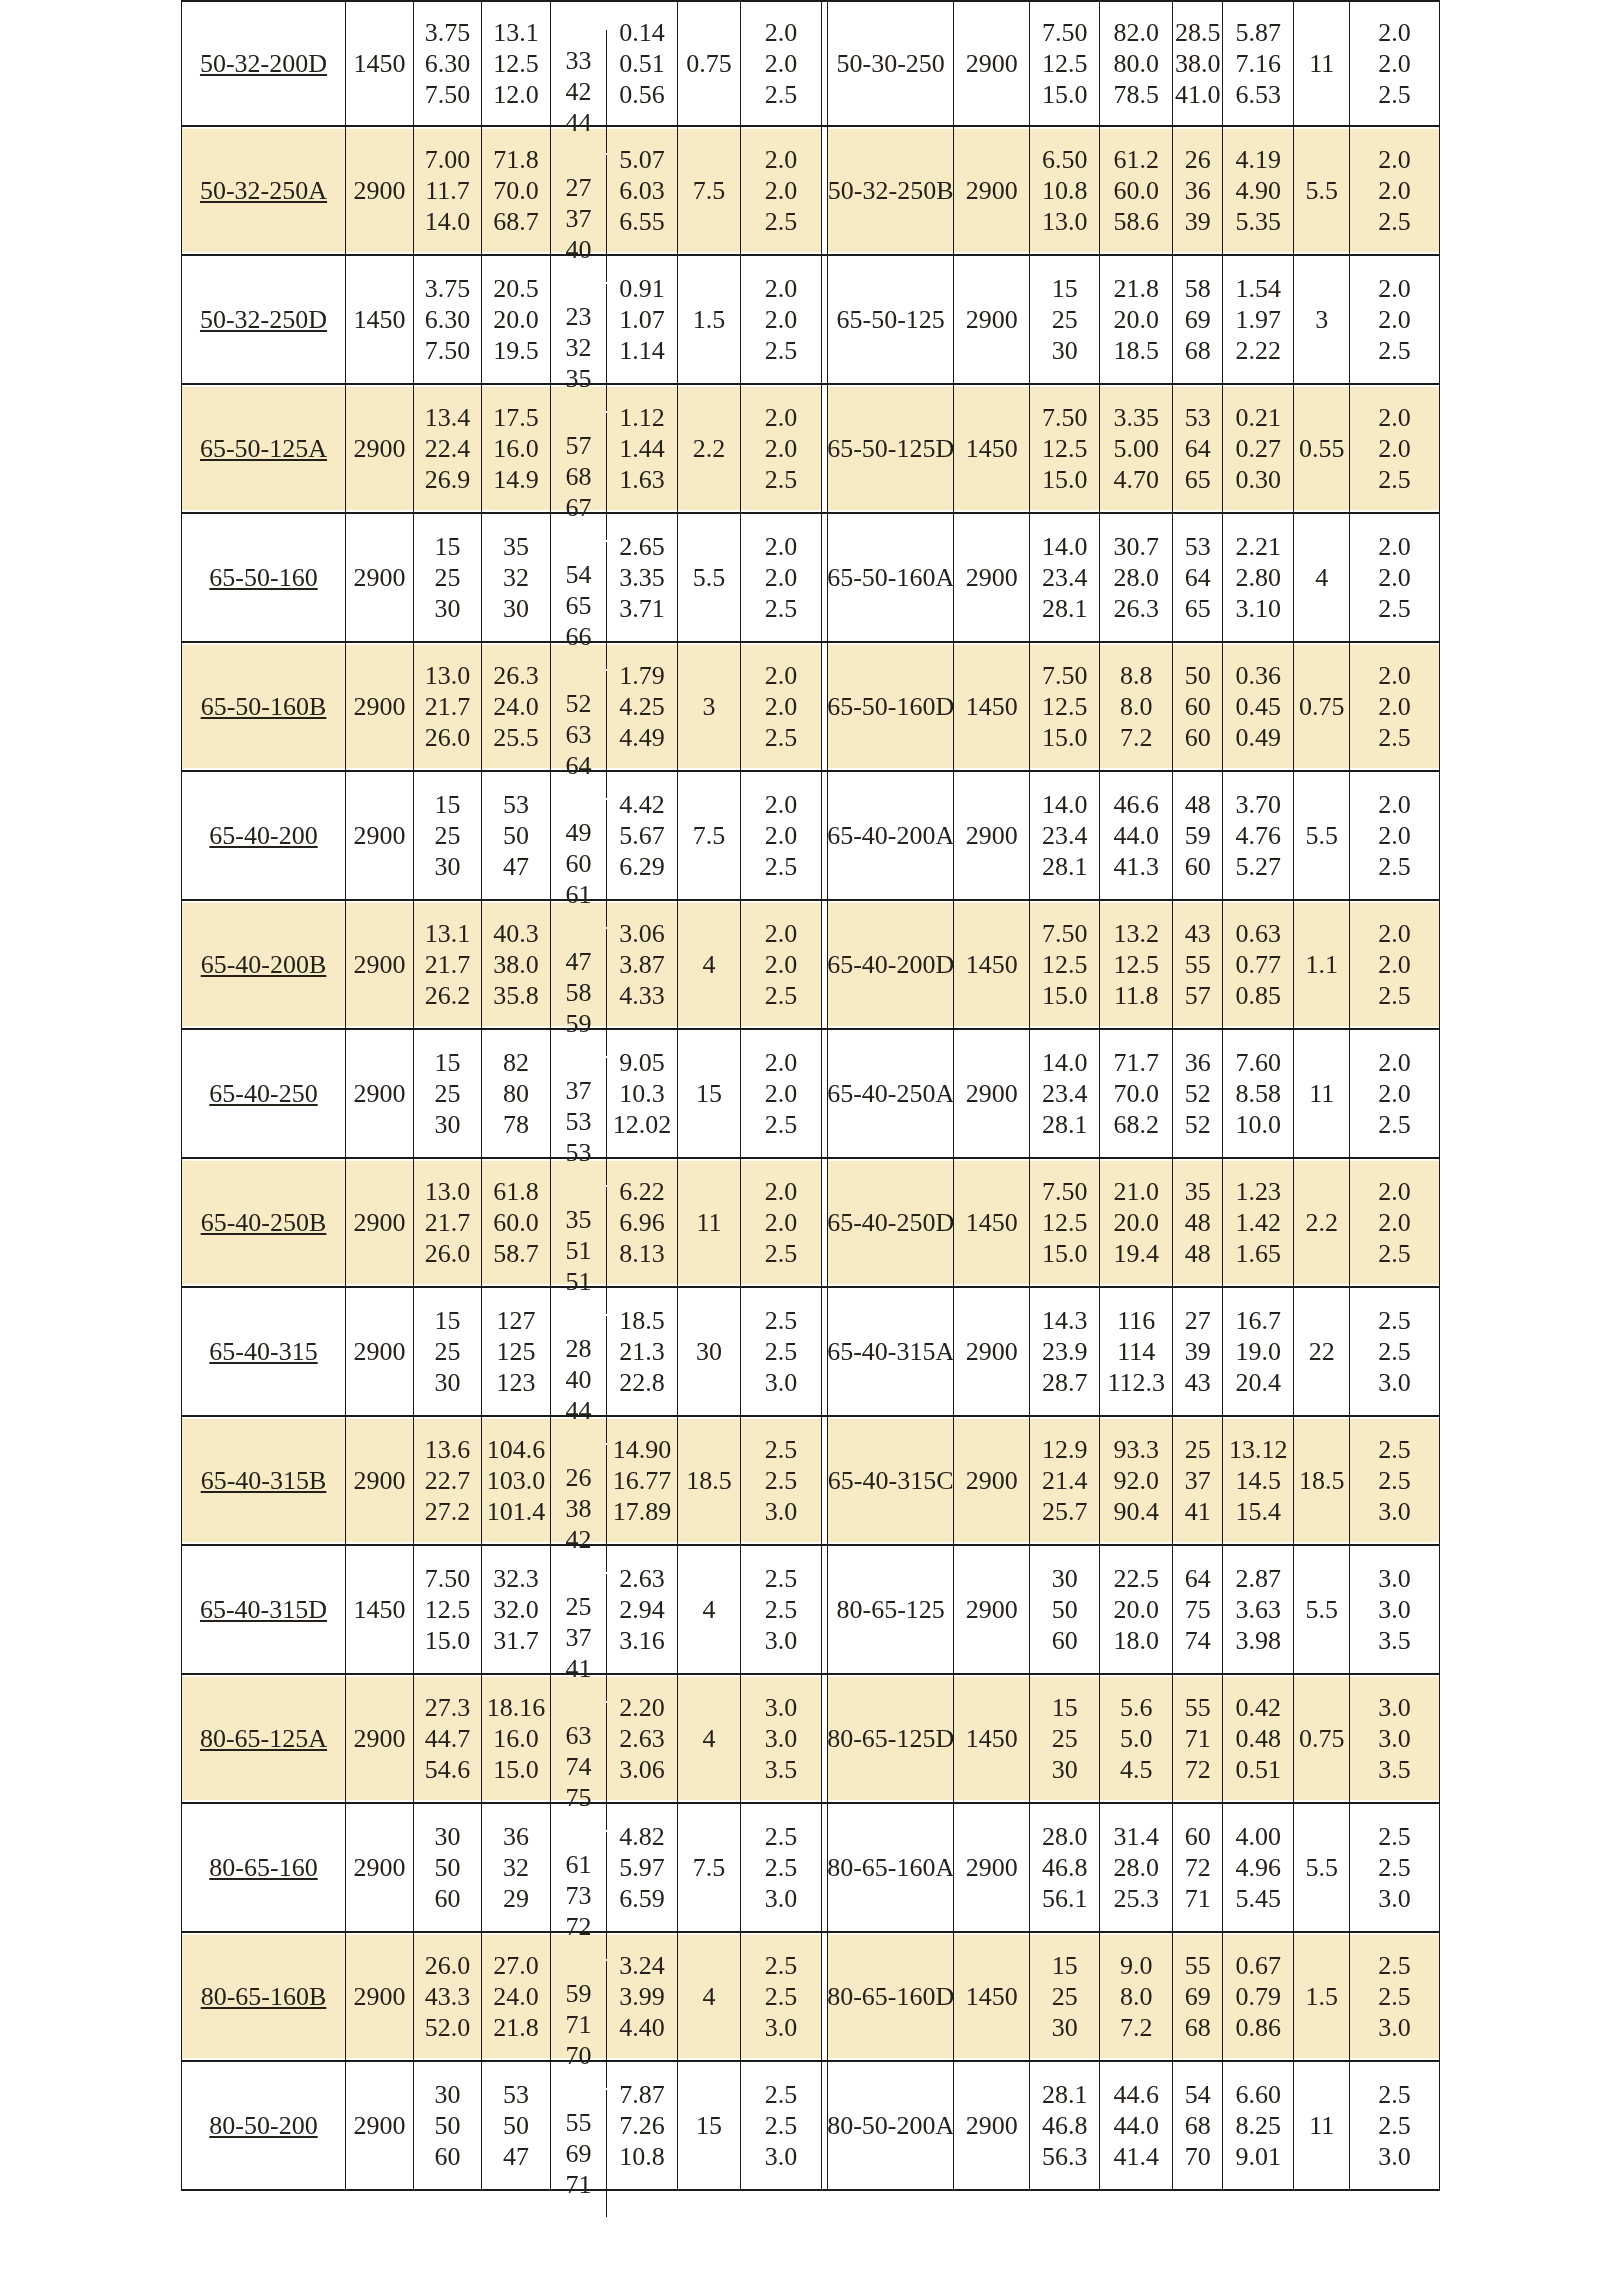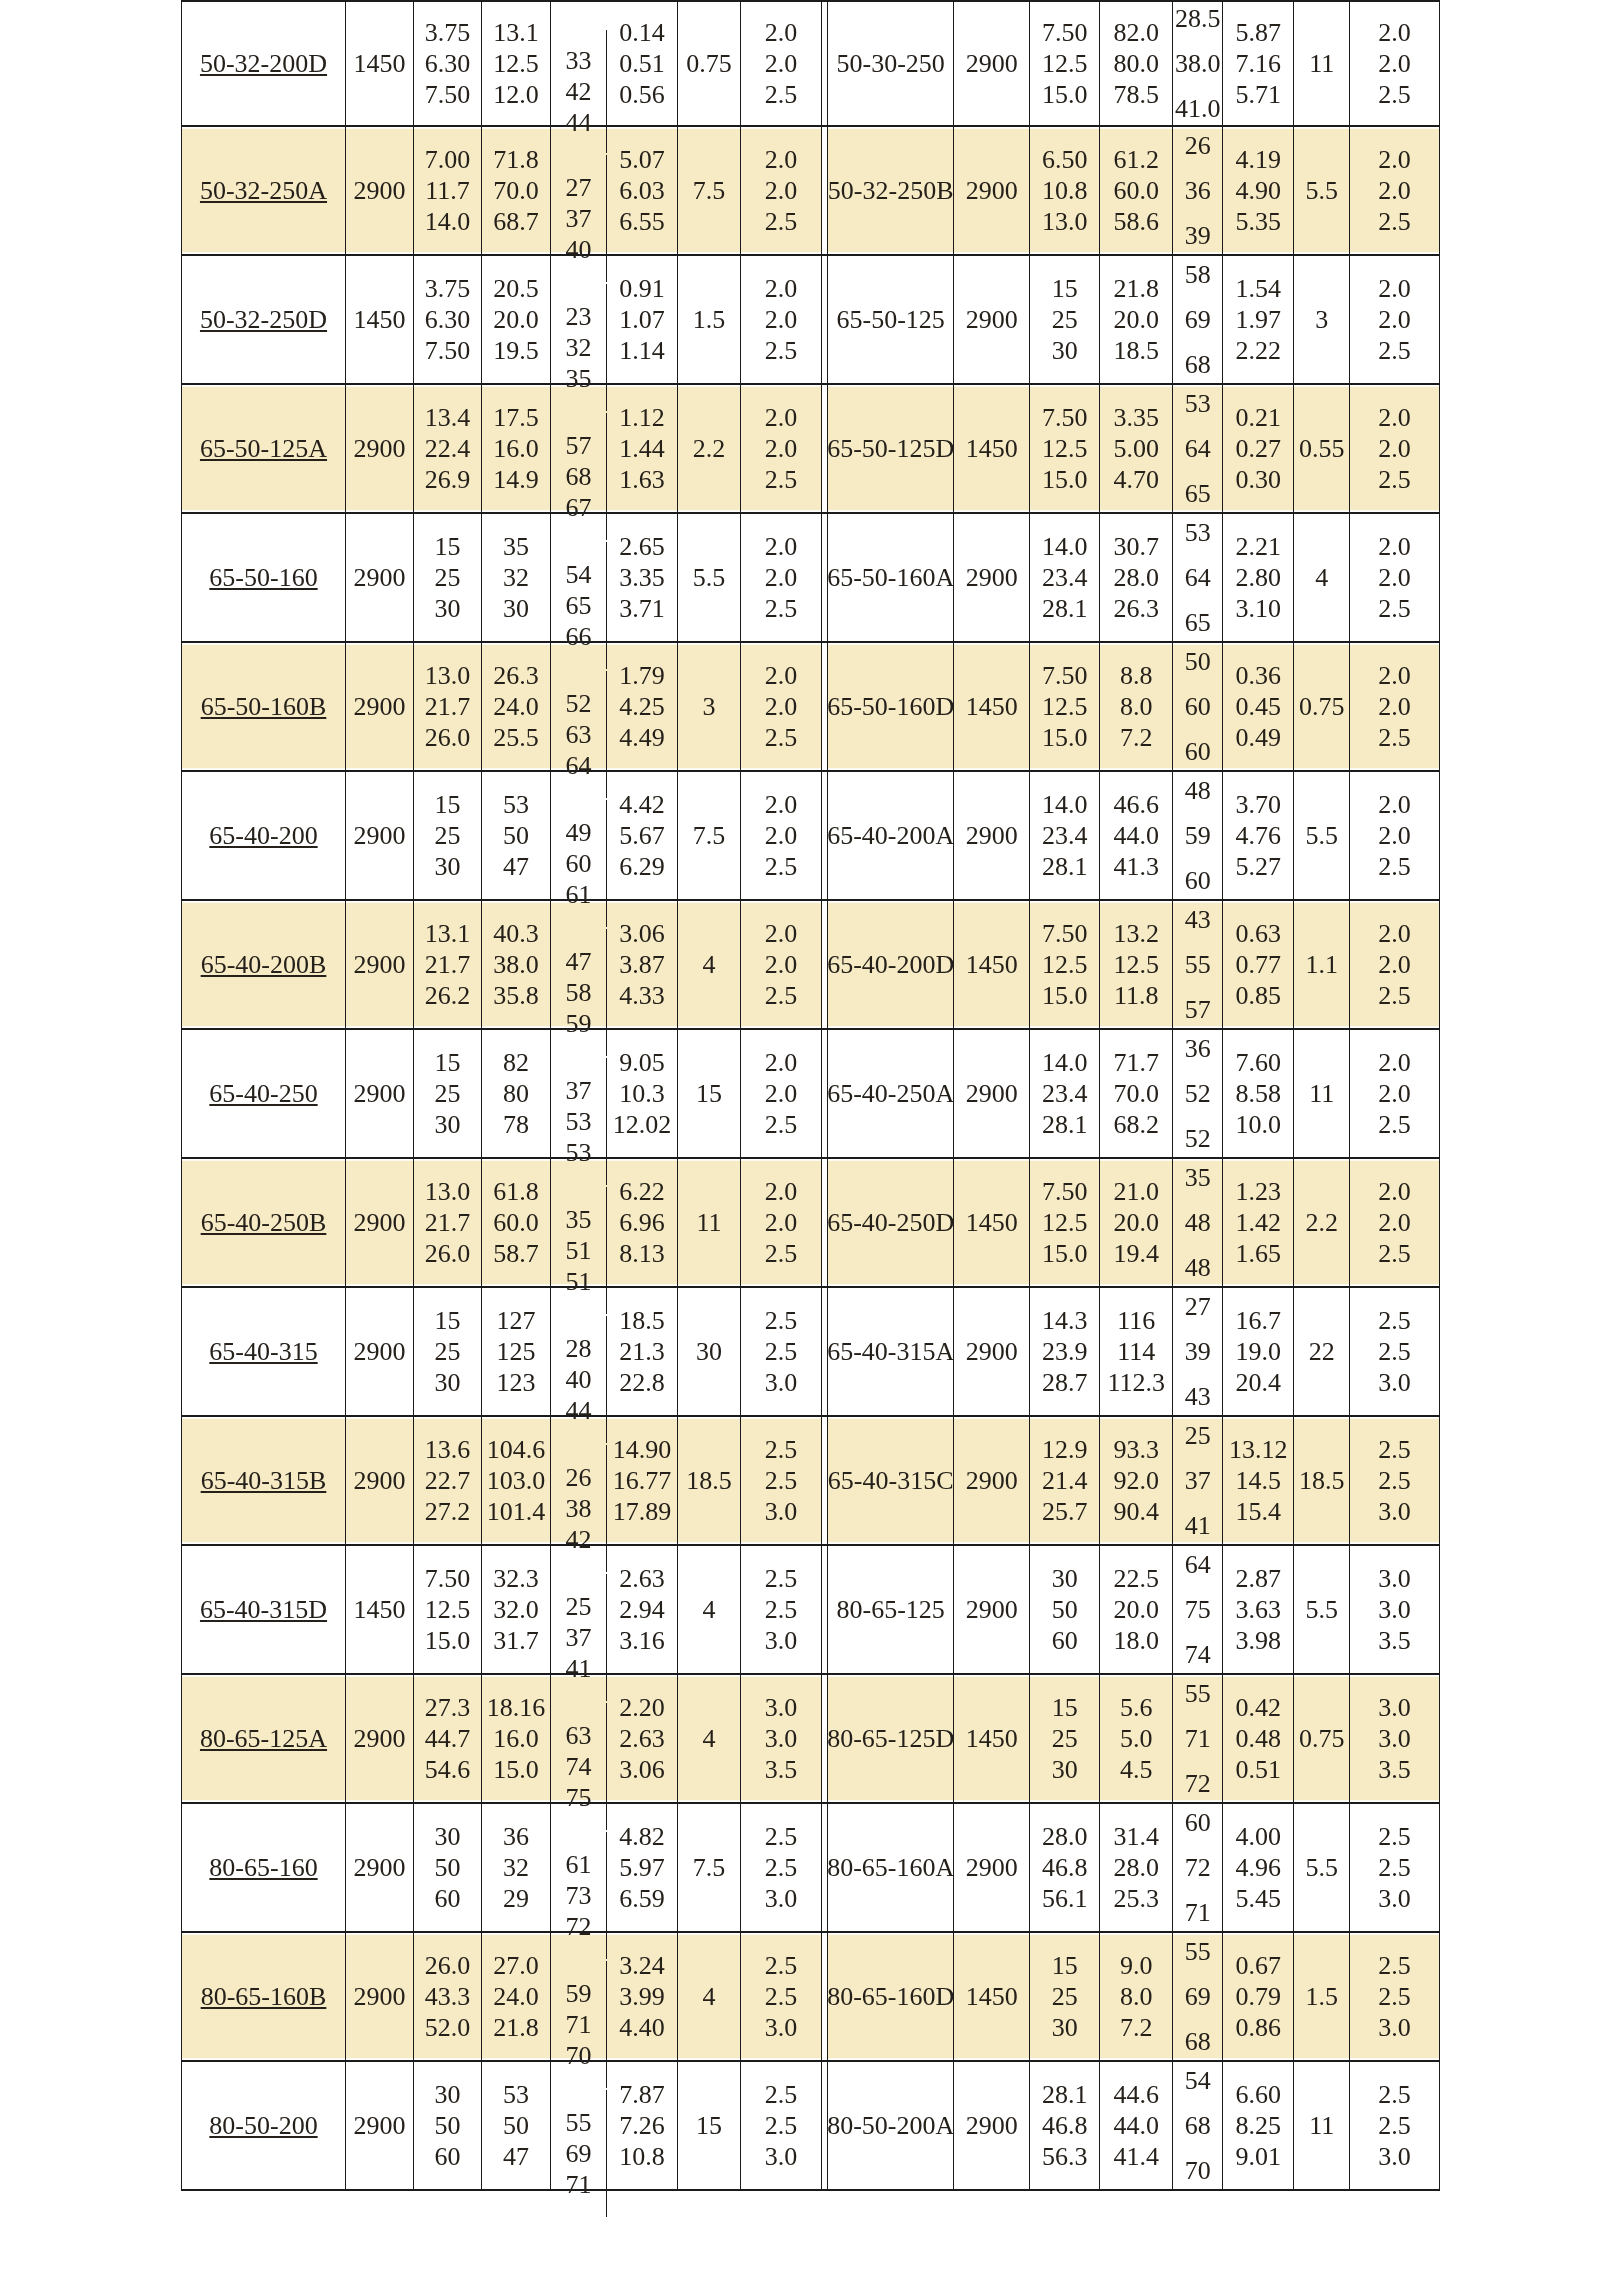--- a/index.html
+++ b/index.html
@@ -55,21 +55,21 @@
   .left .c-head{width:69px;}
   .left .c-eff{width:56px;margin-top:28px;}
   .left .c-power{width:71px;}
   .left .c-motor{width:63px;}
   .left .c-press{flex:1;}
   
   .right .c-model{width:126px;}
   .right .c-speed{width:76px;}
   .right .c-flow{width:70px;}
   .right .c-head{width:73px;}
-  .right .c-eff{width:50px;gap:14px;}
+  .right .c-eff{width:50px;}
   .right .c-power{width:71px;}
   .right .c-motor{width:56px;}
   .right .c-press{flex:1;}
   .vline{display:block;}
 </style>
 </head>
 <body>
 
 <div class="pump-table">
     <div class="trow">
@@ -118,21 +118,21 @@
           <div class="vline">78.5</div>
         </div>
       <div class="cell c-eff">
           <div class="vline">28.5</div>
           <div class="vline">38.0</div>
           <div class="vline">41.0</div>
         </div>
       <div class="cell c-power">
           <div class="vline">5.87</div>
           <div class="vline">7.16</div>
-          <div class="vline">5.71</div>
+          <div class="vline">6.53</div>
         </div>
       <div class="cell c-motor">11</div>
       <div class="cell c-press">
           <div class="vline">2.0</div>
           <div class="vline">2.0</div>
           <div class="vline">2.5</div>
         </div>
     </div>
   </div>
     <div class="trow shaded">

